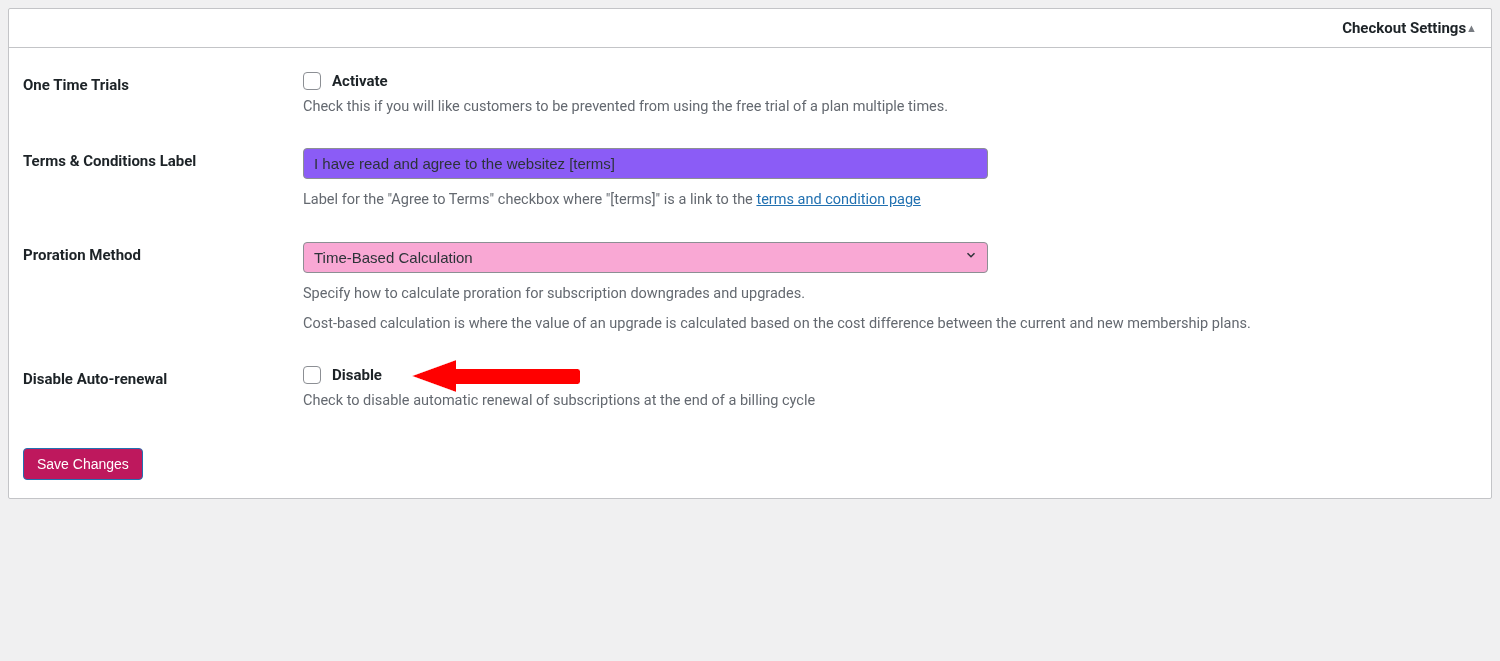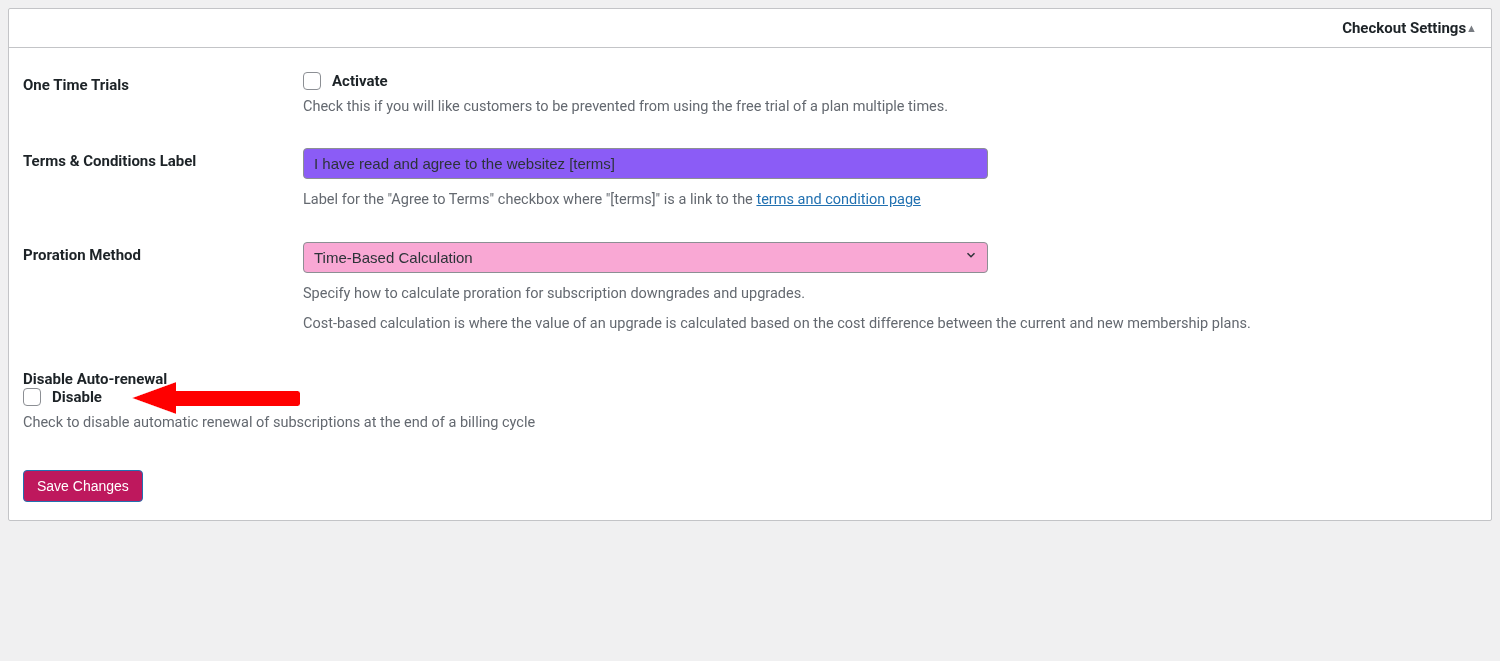--- a/index.html
+++ b/index.html
@@ -189,21 +189,21 @@
                 <polyline points="6 9 12 15 18 9"></polyline>
               </svg>
           </span>
         </div>
         <div class="help" style="margin-top:10px;">Specify how to calculate proration for subscription downgrades and upgrades.</div>
         <div class="help">Cost-based calculation is where the value of an upgrade is calculated based on the cost difference between the current and new membership plans.</div>
       </div>
     </div>
 
     
-    <div class="form-row" style="position:relative;flex-direction:column;">
+    <div class="form-row" style="position:relative;">
       <div class="form-label">Disable Auto-renewal</div>
       <div class="form-control" style="position:relative;">
         <div class="checkbox-line">
           <input type="checkbox" class="chk" style="">
           <span class="chk-label">Disable</span>
         </div>
         <div class="help">Check to disable automatic renewal of subscriptions at the end of a billing cycle</div>
         <svg class="arrow-annot" style="left:105px; top:-10px;" width="180" height="40" viewBox="0 0 180 40">
           <defs>
             <filter id="sh" x="-20%" y="-20%" width="140%" height="140%">

